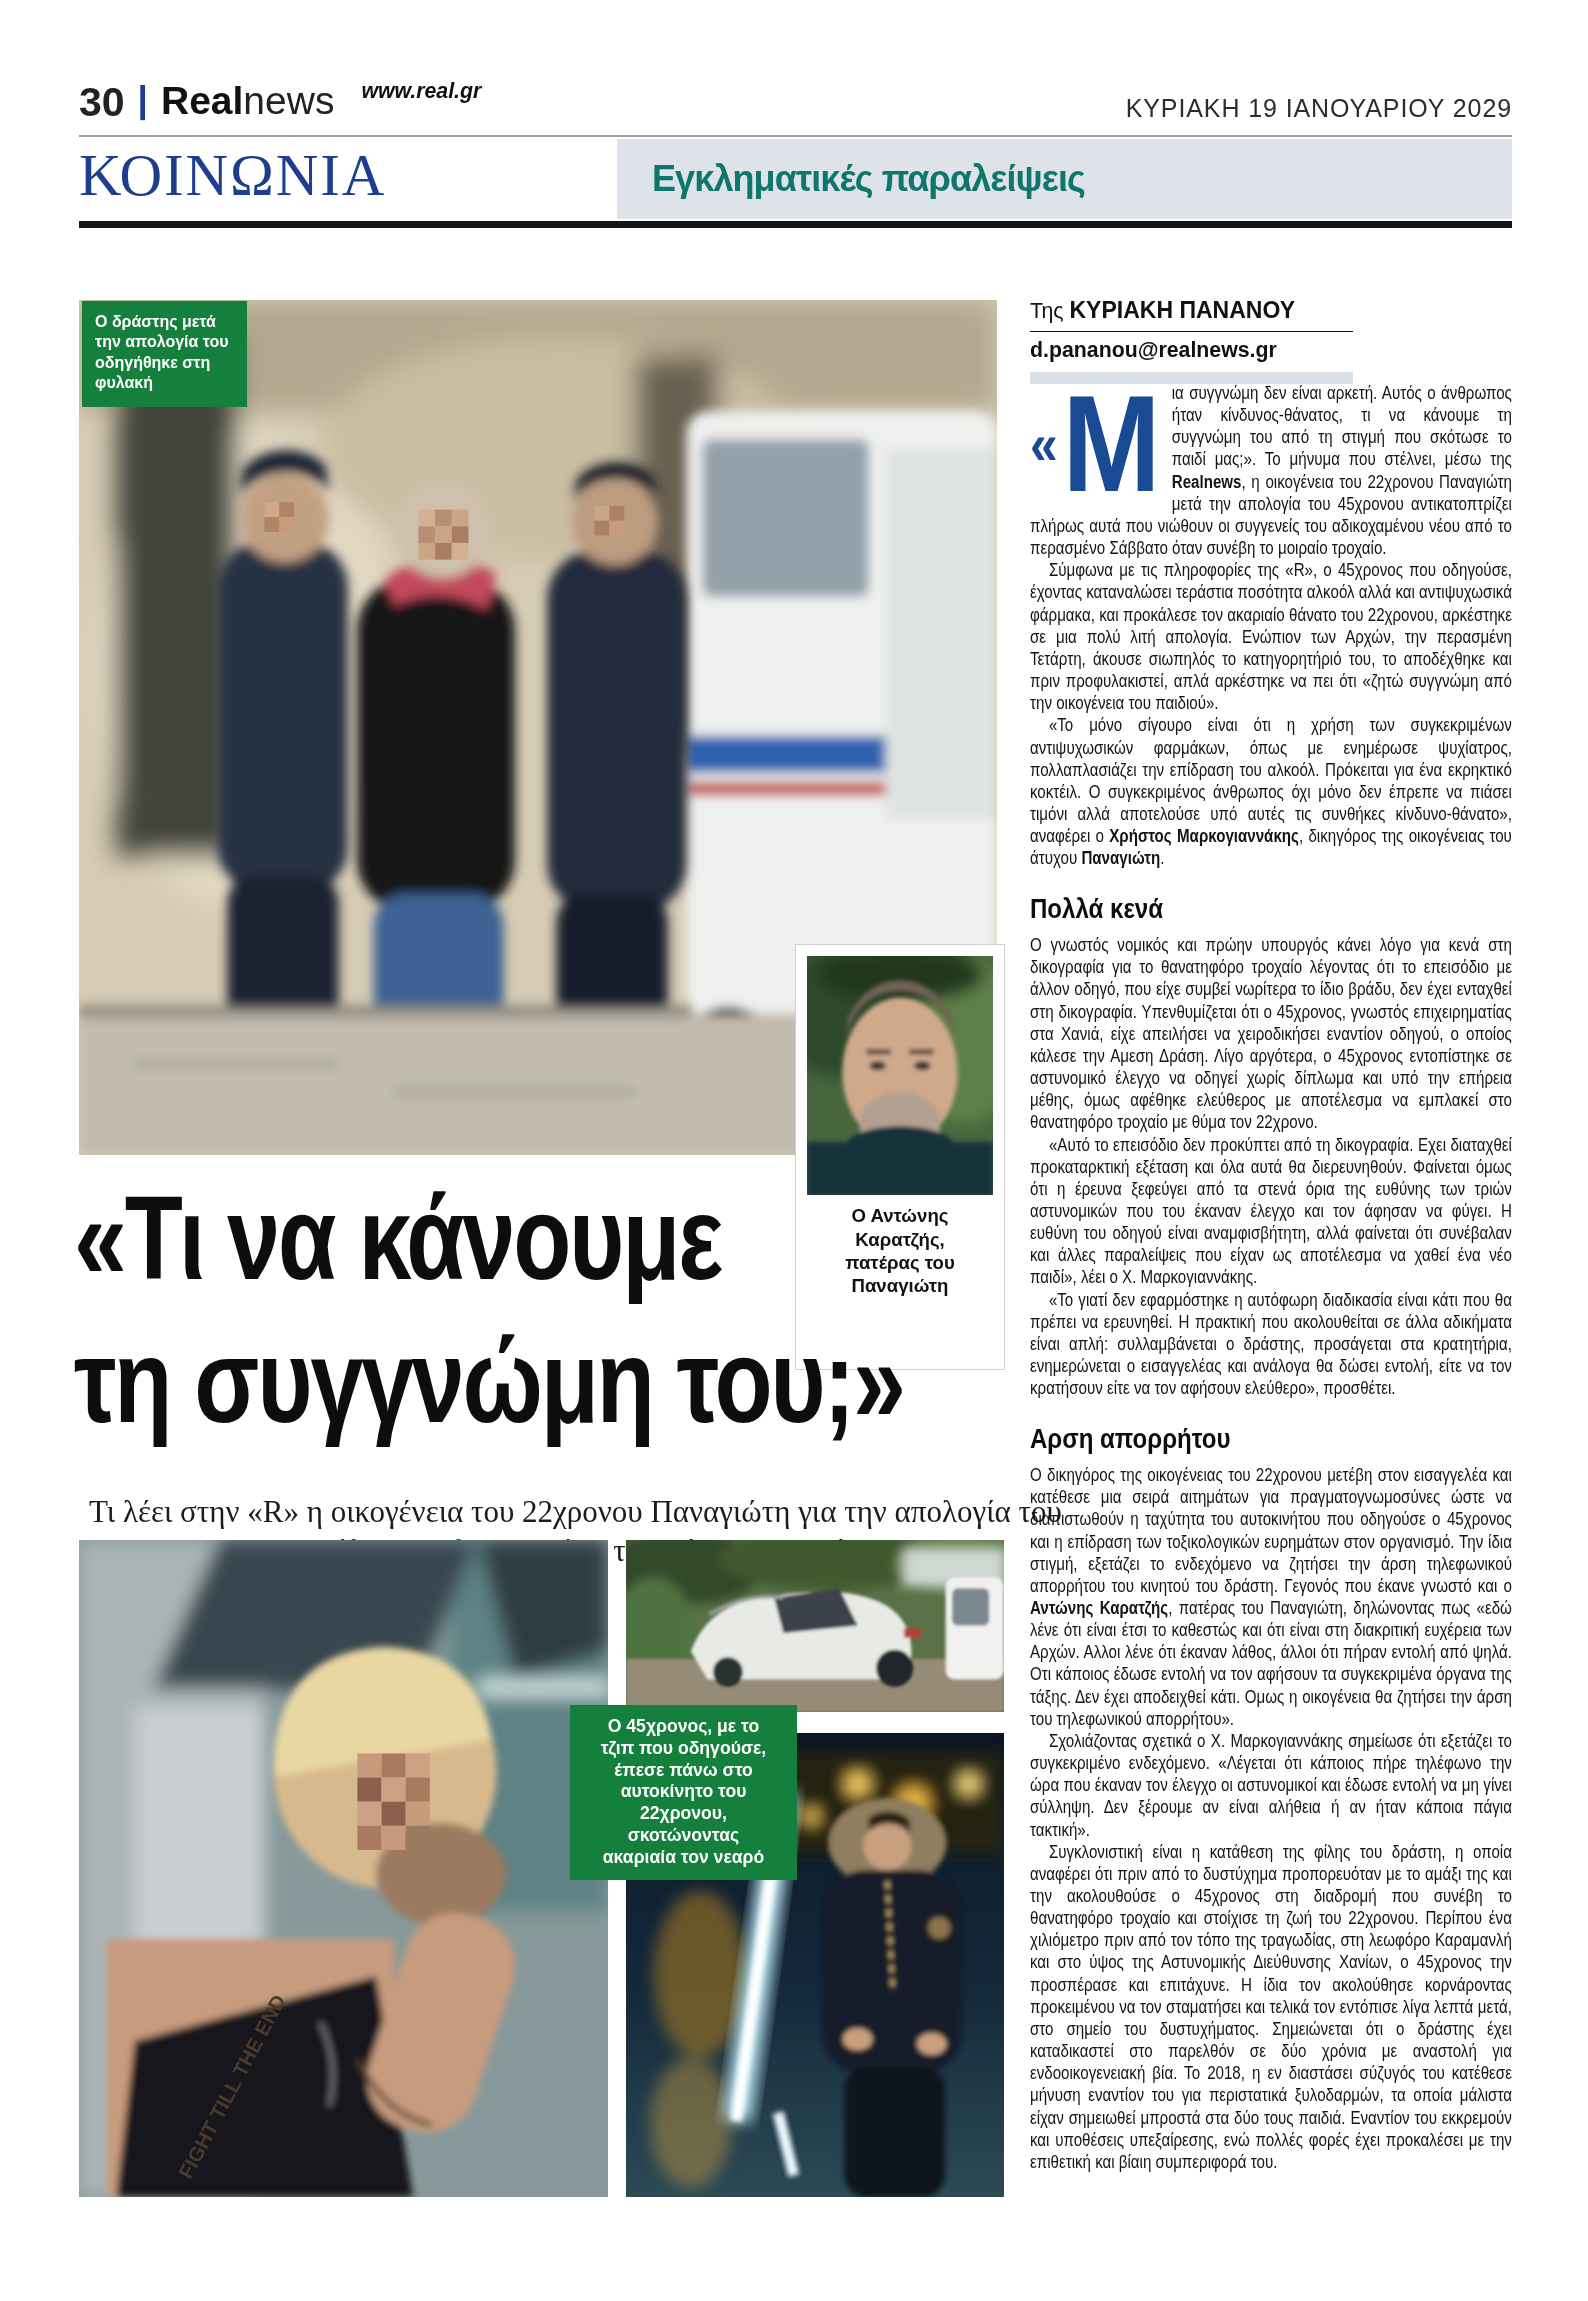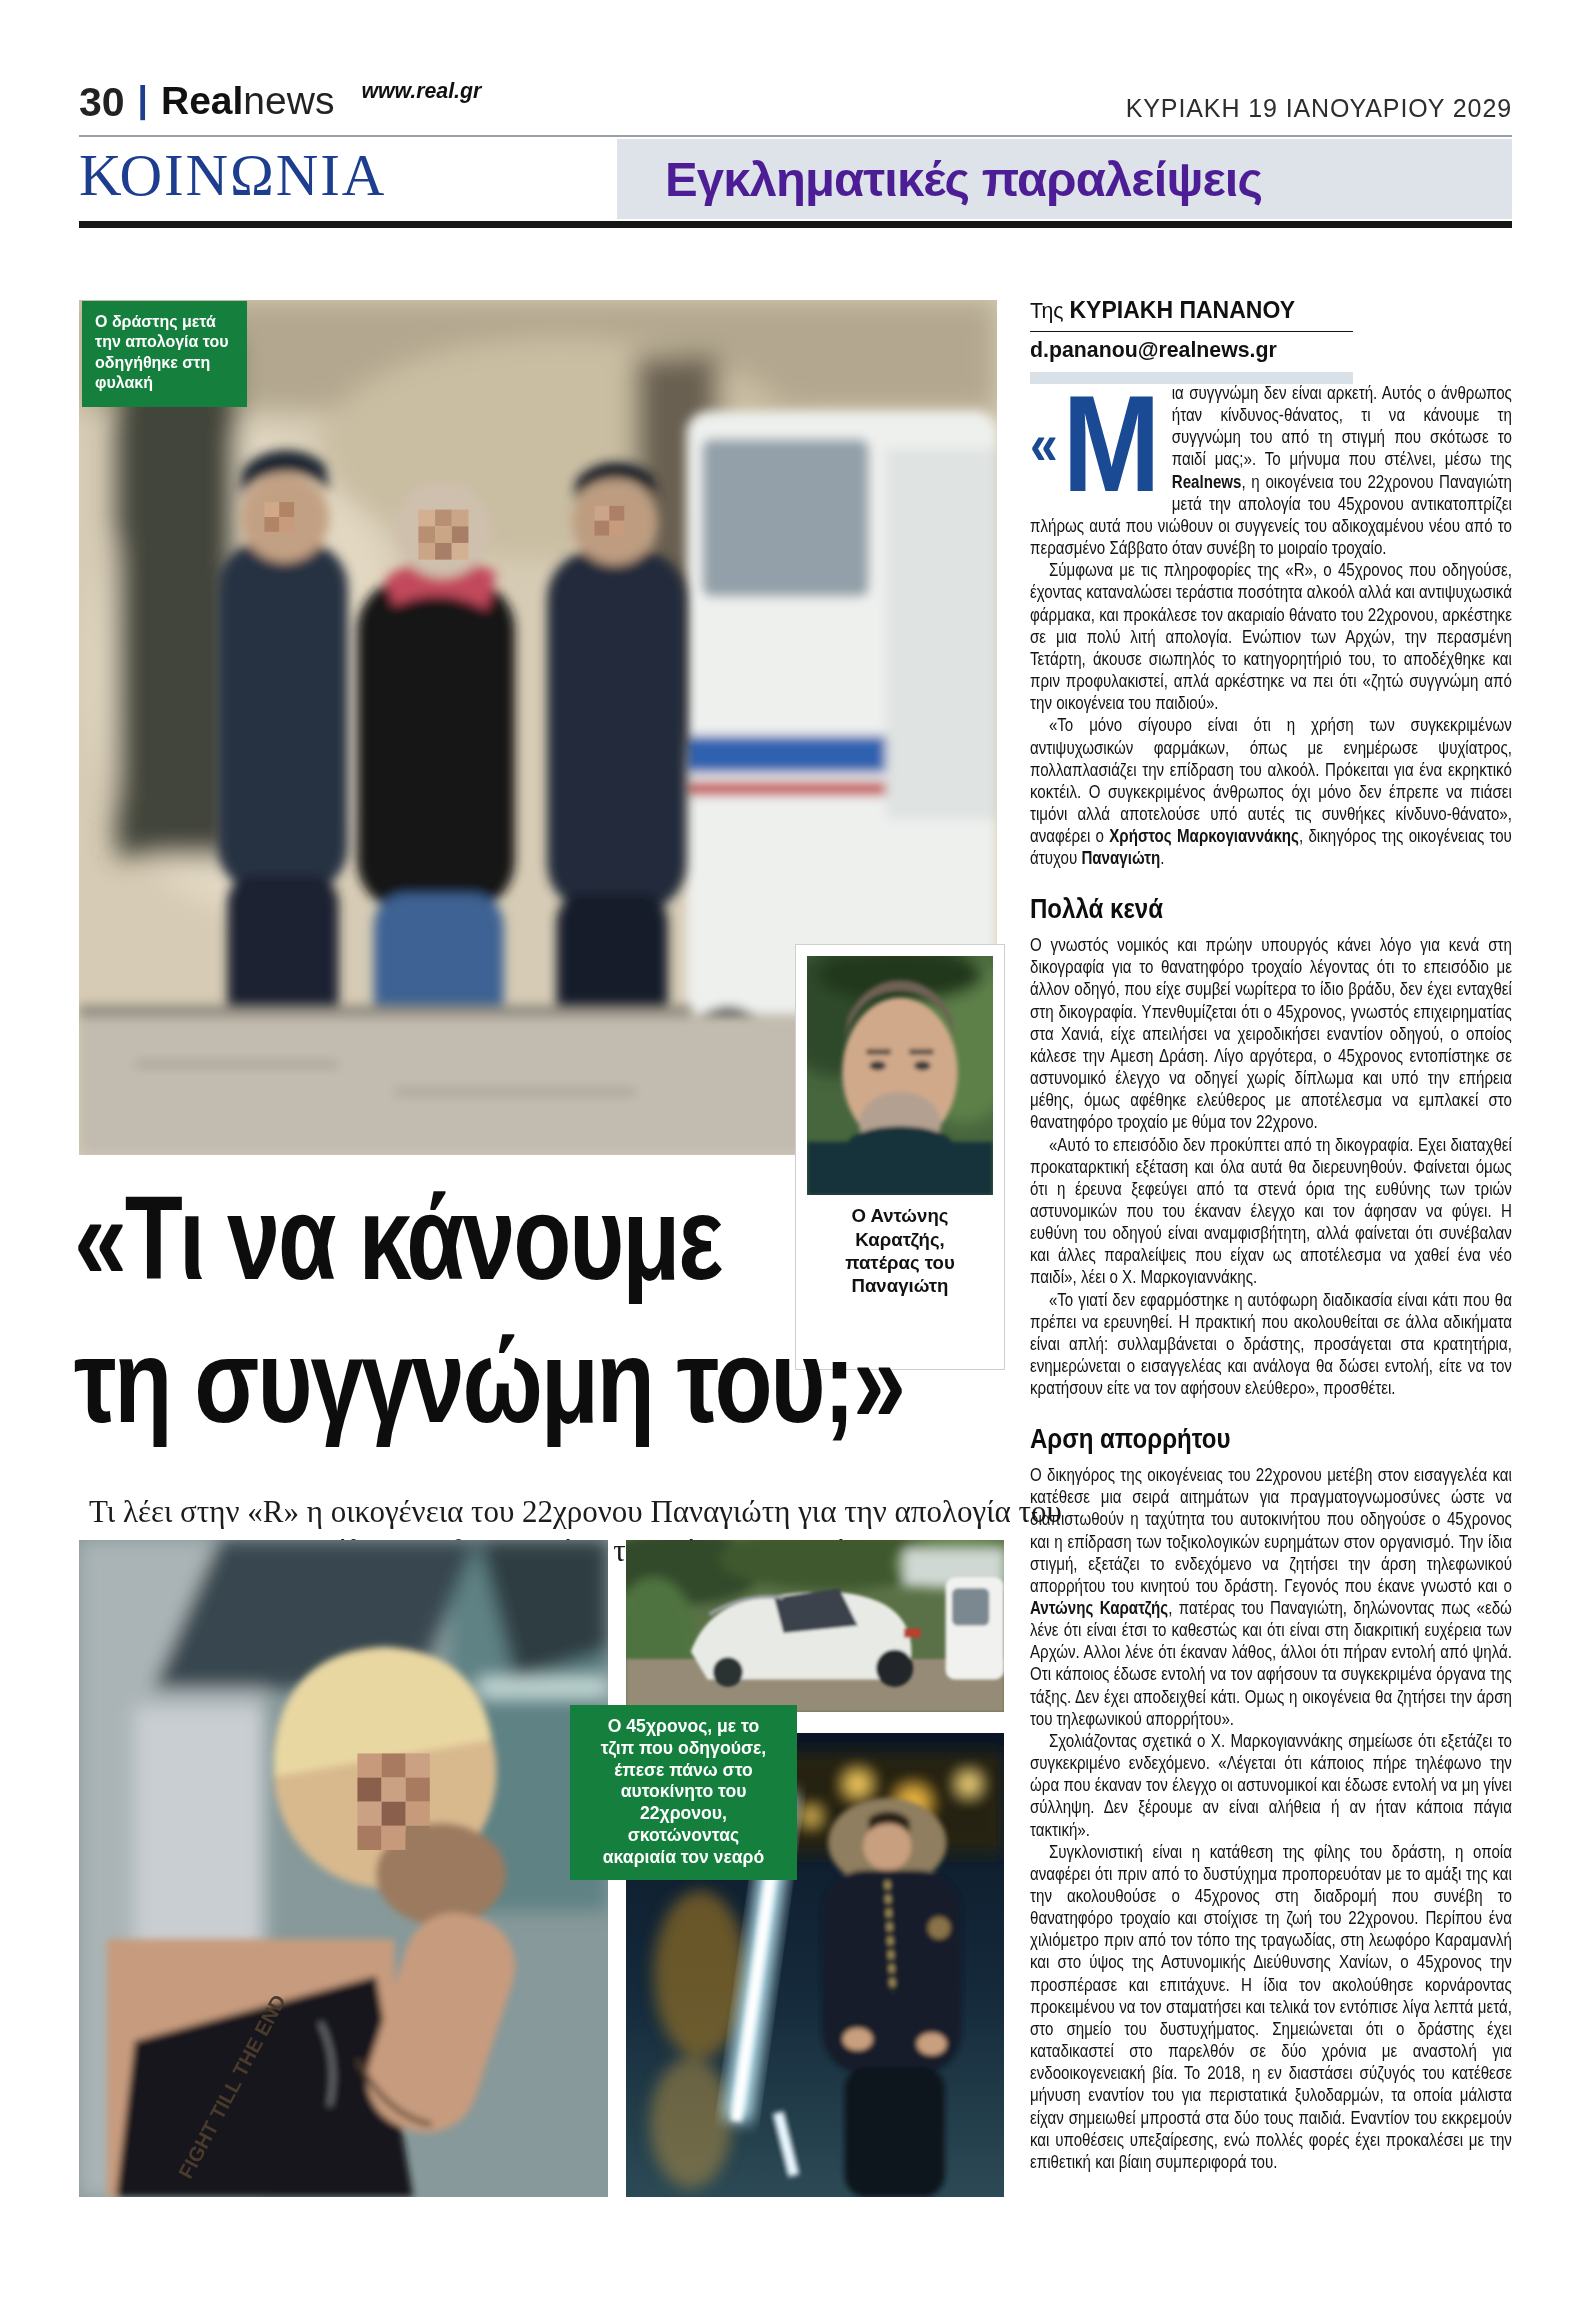--- a/index.html
+++ b/index.html
@@ -13,21 +13,21 @@
   .brand-bold{font-size:39px;font-weight:bold;color:#111;}
   .brand-light{font-size:39px;font-weight:normal;color:#222;}
   .brand-url{font-size:21.3px;font-weight:bold;color:#111;margin-left:27px;font-style:italic;}
   .masthead-right{position:absolute;right:0;bottom:7.4px;font-size:25px;color:#2d2d2d;letter-spacing:0.9px;}
   .header-rule{position:absolute;left:79px;top:135px;width:1433px;height:1.9px;background:#9aa0a6;}
   
   .section-title{position:absolute;left:79px;top:141px;font-family:"Liberation Serif",serif;
                  font-size:59px;color:#1d3e8e;letter-spacing:1.9px;}
   .kicker-bar{position:absolute;left:617px;top:139px;width:895px;height:80px;background:#dde3e9;
               display:flex;align-items:center;}
-  .kicker-text{font-size:49px;font-weight:bold;color:#4c1d95;padding-left:48px;letter-spacing:-0.9px;}
+  .kicker-text{font-size:36px;font-weight:bold;color:#0f766e;padding-left:35px;letter-spacing:-0.9px;}
   .black-rule{position:absolute;left:79px;top:221px;width:1433px;height:6.5px;background:#161616;}
   
   .photo{position:absolute;overflow:hidden;background:#888;}
   .photo svg{display:block;width:100%;height:100%;}
   .main-photo{left:79px;top:300px;width:918px;height:855px;}
   .smoker-photo{left:79px;top:1540px;width:529px;height:657px;}
   .crash-photo{left:626px;top:1540px;width:378px;height:172px;}
   .night-photo{left:626px;top:1733px;width:378px;height:464px;}
   
   .cap-box{position:absolute;background:#15803d;color:#fff;font-weight:bold;}

